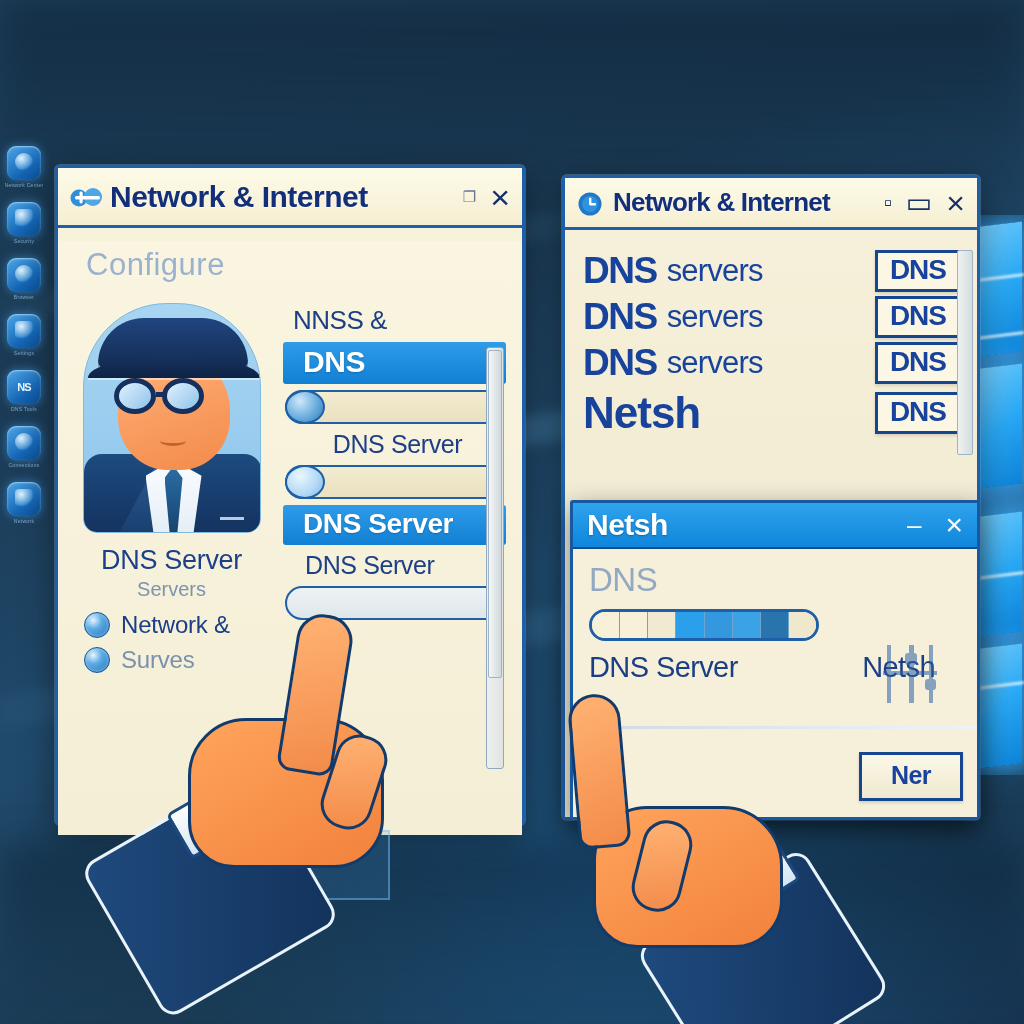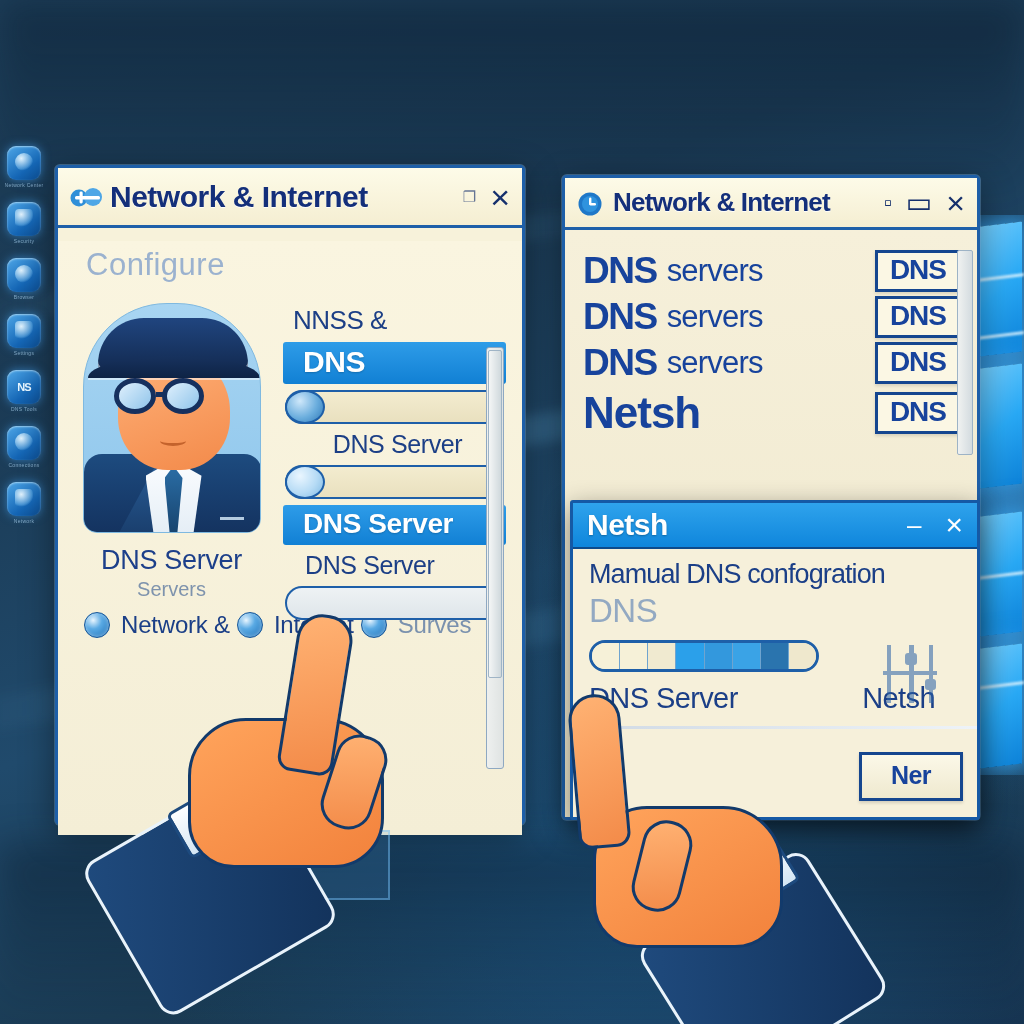--- a/index.html
+++ b/index.html
@@ -136,21 +136,21 @@
     background:linear-gradient(180deg,#fbfdff,#e5eef6); clip-path:polygon(50% 0,100% 22%,86% 100%,14% 100%,0 22%); }
   .av-tie { position:absolute; left:81px; bottom:0; width:18px; height:66px;
     background:linear-gradient(180deg,#2b6ea6,#17446f); clip-path:polygon(50% 0,100% 18%,72% 100%,28% 100%,0 18%); }
   .av-lapel-l { position:absolute; left:36px; bottom:0; width:40px; height:74px;
     background:linear-gradient(180deg,#2a5f99,#1a3f6e); clip-path:polygon(100% 0,100% 100%,0 100%); }
   .av-pocket { position:absolute; right:16px; bottom:12px; width:24px; height:3px; background:rgba(220,240,255,.8); }
 
   .left-head { text-align:center; margin-top:12px; font-size:27px; color:#1c3f8a; letter-spacing:-.3px; }
   .left-sub  { text-align:center; font-size:20px; color:#7e93ad; margin-top:2px; filter:blur(.3px); }
 
-  .radio-list { margin-top:10px; display:flex; flex-direction:row; gap:7px; padding-left:10px; }
+  .radio-list { margin-top:10px; display:flex; flex-direction:column; gap:7px; padding-left:10px; }
   .radio-row { display:flex; align-items:center; gap:11px; }
   .radio-dot {
     width:26px; height:26px; border-radius:50%; flex:0 0 auto;
     background:radial-gradient(circle at 34% 30%,#e9f6ff 0%,#5aaae4 38%,#1a6cb4 100%);
     border:1px solid #15569a; box-shadow:inset 0 0 4px rgba(255,255,255,.5);
   }
   .radio-lbl { font-size:24px; color:#1b3f87; letter-spacing:-.2px; white-space:nowrap; }
   .radio-lbl.faded { color:#7a91ae; filter:blur(.3px); }
 
   
@@ -363,24 +363,20 @@
         <div class="left-head">DNS Server</div>
         <div class="left-sub">Servers</div>
 
         <div class="radio-list">
           <div class="radio-row">
             <span class="radio-dot"></span>
             <span class="radio-lbl">Network &amp;</span>
           </div>
           <div class="radio-row">
             <span class="radio-dot"></span>
-            <span class="radio-lbl">Internet</span>
-          </div>
-          <div class="radio-row">
-            <span class="radio-dot"></span>
             <span class="radio-lbl faded">Surves</span>
           </div>
         </div>
       </div>
 
       <div id="left-col-b">
         <div class="list-head">NNSS &amp;</div>
 
         <div class="list-sel">DNS</div>
 
@@ -463,21 +459,20 @@
 
   <div class="dtitle">
     <span class="t">Netsh</span>
     <span class="dbtns">
       <span>–</span>
       <span style="font-size:30px;font-weight:300;">×</span>
     </span>
   </div>
 
   <div class="dbody">
-    <div class="dlg-line1">Mamual DNS confogration</div>
     <div class="dlg-line2">DNS</div>
 
     <div class="glyph-deco">
       <span style="left:4px;  top:0;  width:4px; height:58px;"></span>
       <span style="left:26px; top:0;  width:5px; height:58px;"></span>
       <span style="left:46px; top:0;  width:4px; height:58px;"></span>
       <span style="left:0;    top:26px; width:54px; height:4px;"></span>
       <span style="left:22px; top:8px;  width:12px; height:12px; border-radius:3px;"></span>
       <span style="left:42px; top:34px; width:11px; height:11px; border-radius:3px;"></span>
     </div>

